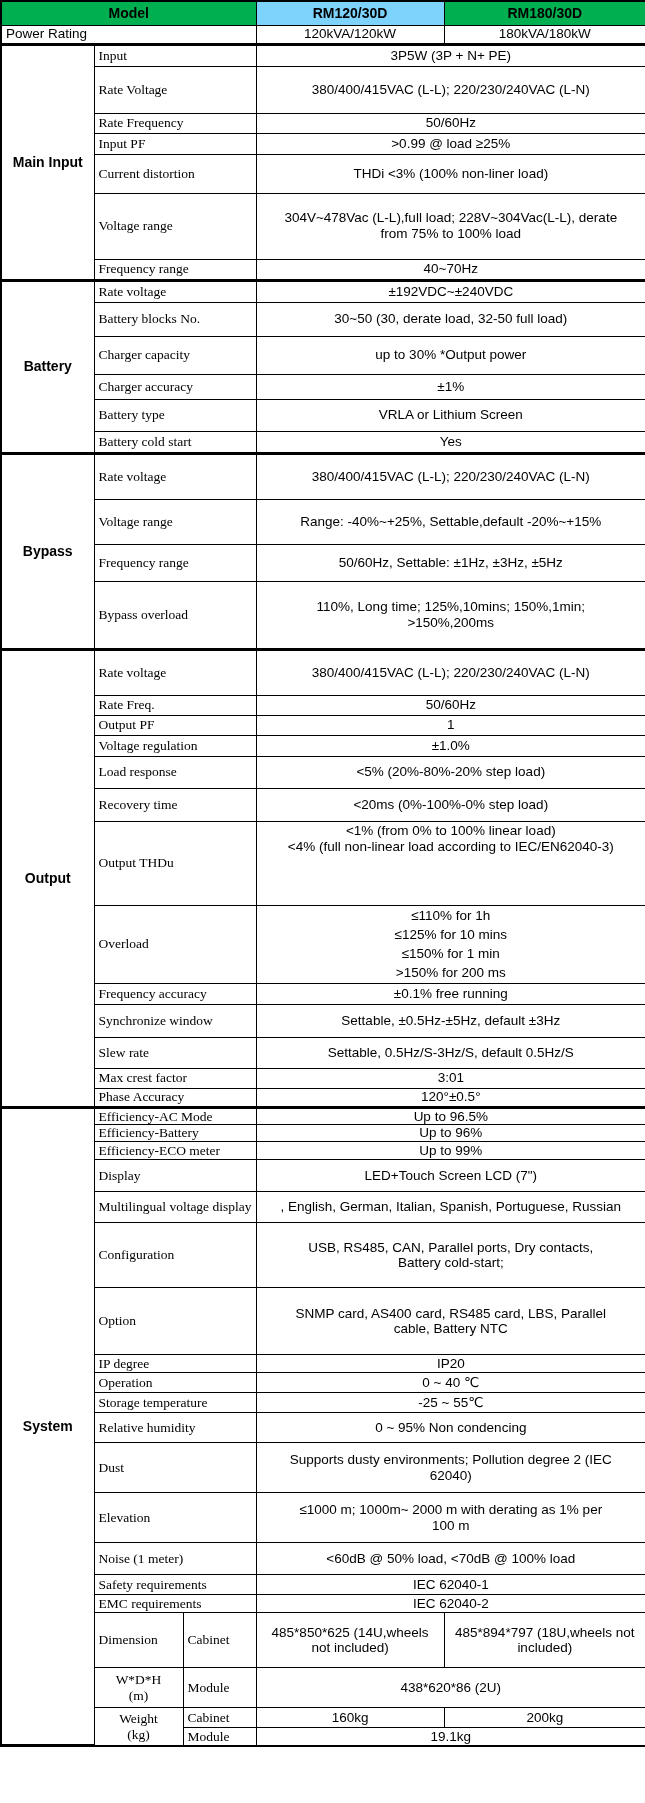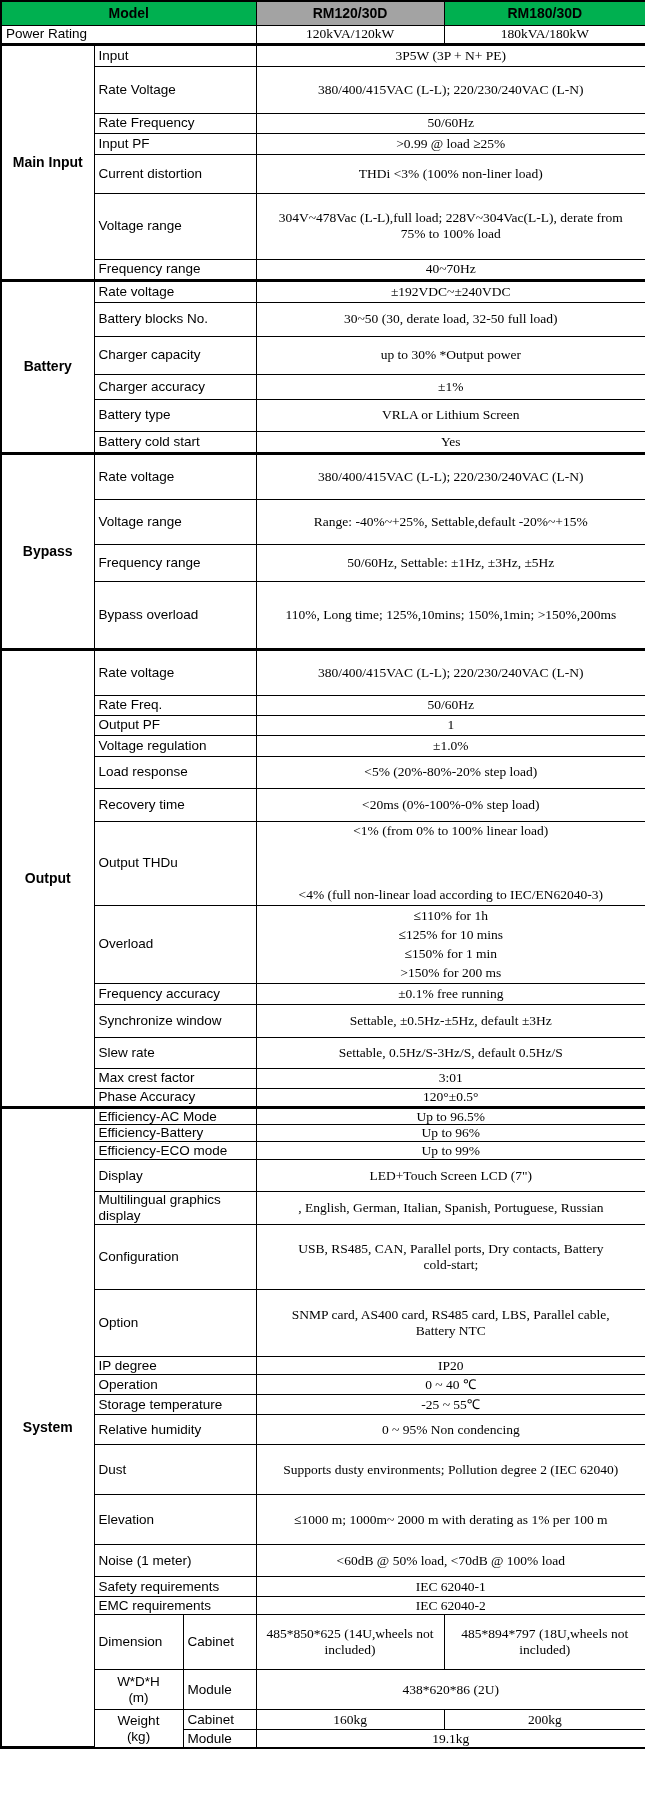--- a/index.html
+++ b/index.html
@@ -2,46 +2,46 @@
 <html><head>
 <meta charset="utf-8">
 <style>
   html,body{margin:0;padding:0;background:#fff;}
   body{font-family:"Liberation Sans","DejaVu Sans",sans-serif;color:#000;}
   .wrap{width:645px;margin:0 auto;}
   table.spec{border-collapse:collapse;table-layout:fixed;width:645px;border:2px solid #000;}
   td,th{border:1px solid #000;padding:0 4px;overflow:hidden;font-size:13.5px;line-height:1.18;vertical-align:middle;word-wrap:break-word;}
   .green{background:#00B050;font-weight:bold;text-align:center;font-size:14px;}
   .sec{font-weight:bold;text-align:center;font-size:14px;border-bottom:3px solid #000;padding:0 2px;}
-  .lbl{text-align:left;}
-  .val{text-align:center;font-family:Liberation Serif, serif;}
+  .lbl{text-align:left;font-family:Liberation Serif, serif;}
+  .val{text-align:center;}
   .ctr{}
   tr.sep td{border-bottom:3px solid #000;}
   .clip{white-space:nowrap;text-align:center;margin-left:20px;}
   .stack{display:flex;flex-direction:column;justify-content:space-around;height:76px;}
-  .gap2{display:flex;flex-direction:column;justify-content:space-between;height:80px;}
+  .gap2{display:flex;flex-direction:column;justify-content:flex-start;height:80px;}
   .twoline{text-align:center;}
 </style>
 </head>
 <body>
 
 <div class="wrap">
 <table class="spec">
 <colgroup>
         <col style="width:93px">
         <col style="width:89px">
         <col style="width:73px">
         <col style="width:188px">
         <col style="width:202px">
       </colgroup>
 
 <tbody>
         <tr style="height:24px">
   <td class="green" colspan="3" style="background: rgb(0, 176, 80);">Model</td>
-  <td class="green" style="background: #a3a3a3;">RM120/30D</td>
+  <td class="green" style="background: #7dd3fc;">RM120/30D</td>
   <td class="green" style="background: rgb(0, 176, 80);">RM180/30D</td>
 </tr>
 <tr class="sep" style="height:19px">
   <td class="ctr" colspan="3">Power Rating</td>
   <td class="val">120kVA/120kW</td>
   <td class="val">180kVA/180kW</td>
 </tr>
 
 <tr style="height:22px">
   <td class="sec" rowspan="7">Main Input</td>
@@ -186,29 +186,29 @@
 <tr style="height:17px">
   <td class="sec" rowspan="20">System</td>
   <td class="lbl" colspan="2">Efficiency-AC Mode</td>
   <td class="val" colspan="2">Up to 96.5%</td>
 </tr>
 <tr style="height:17px">
   <td class="lbl" colspan="2">Efficiency-Battery</td>
   <td class="val" colspan="2">Up to 96%</td>
 </tr>
 <tr style="height:18px">
-  <td class="lbl" colspan="2">Efficiency-ECO mode</td>
+  <td class="lbl" colspan="2">Efficiency-ECO meter</td>
   <td class="val" colspan="2">Up to 99%</td>
 </tr>
 <tr style="height:32px">
   <td class="lbl" colspan="2">Display</td>
   <td class="val" colspan="2">LED+Touch Screen LCD (7")</td>
 </tr>
 <tr style="height:31px">
-  <td class="lbl" colspan="2">Multilingual graphics display</td>
+  <td class="lbl" colspan="2">Multilingual voltage display</td>
   <td class="val clip" colspan="2" style="padding:0">, English, German, Italian, Spanish, Portuguese, Russian</td>
 </tr>
 <tr style="height:65px">
   <td class="lbl" colspan="2">Configuration</td>
   <td class="val" colspan="2" style="padding:0 40px">USB, RS485, CAN, Parallel ports, Dry contacts, Battery cold-start;</td>
 </tr>
 <tr style="height:67px">
   <td class="lbl" colspan="2">Option</td>
   <td class="val" colspan="2" style="padding:0 30px">SNMP card, AS400 card, RS485 card, LBS, Parallel cable, Battery NTC</td>
 </tr>
@@ -223,21 +223,21 @@
 <tr style="height:20px">
   <td class="lbl" colspan="2">Storage temperature</td>
   <td class="val" colspan="2">-25 ~ 55℃</td>
 </tr>
 <tr style="height:30px">
   <td class="lbl" colspan="2">Relative humidity</td>
   <td class="val" colspan="2">0 ~ 95% Non condencing</td>
 </tr>
 <tr style="height:50px">
   <td class="lbl" colspan="2">Dust</td>
-  <td class="val" colspan="2" style="padding:0 8px">Supports dusty environments; Pollution degree 2 (IEC 62040)</td>
+  <td class="val" colspan="2" style="padding:0 31px">Supports dusty environments; Pollution degree 2 (IEC 62040)</td>
 </tr>
 <tr style="height:50px">
   <td class="lbl" colspan="2">Elevation</td>
   <td class="val" colspan="2" style="padding:0 32px">≤1000 m; 1000m~ 2000 m with derating as 1% per 100 m</td>
 </tr>
 <tr style="height:32px">
   <td class="lbl" colspan="2">Noise (1 meter)</td>
   <td class="val" colspan="2">&lt;60dB @ 50% load, &lt;70dB @ 100% load</td>
 </tr>
 <tr style="height:20px">

